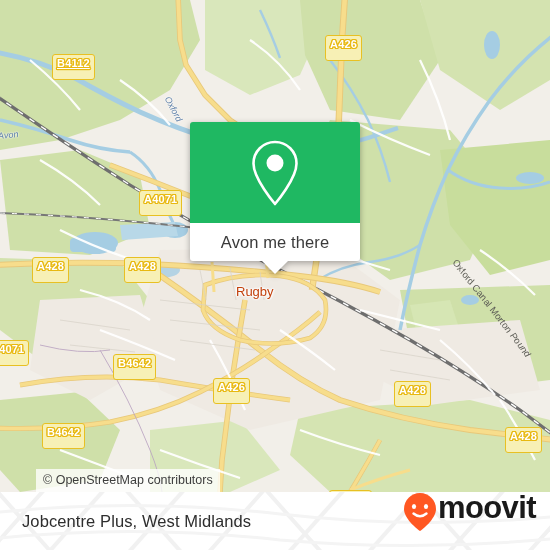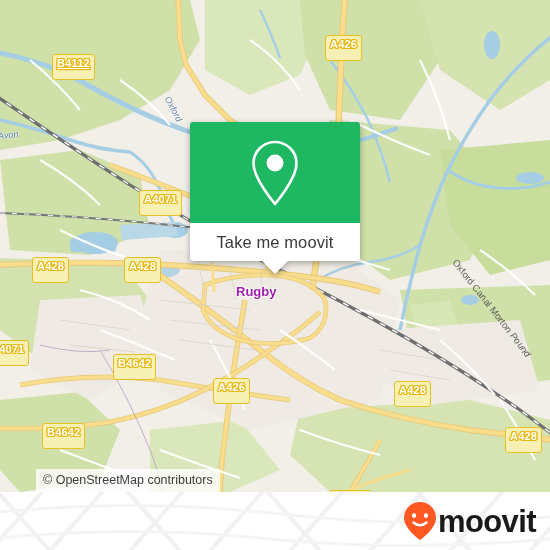--- a/index.html
+++ b/index.html
@@ -46,25 +46,24 @@
     padding: 1px 4px 0 4px;
     letter-spacing: 0.2px;
     text-shadow:
       -1.2px 0 #e8b810, 1.2px 0 #e8b810, 0 -1.2px #e8b810, 0 1.2px #e8b810,
       -1px -1px #e8b810, 1px -1px #e8b810, -1px 1px #e8b810, 1px 1px #e8b810;
     white-space: nowrap;
   }
 
   .placelabel {
     position: absolute;
-    color: #a21caf;
+    color: #c2410c;
     font-size: 13px;
     white-space: nowrap;
     text-shadow: 0 0 3px #fff, 0 0 3px #fff, 0 0 2px #fff, 1px 0 2px #fff, -1px 0 2px #fff;
-    font-weight: bold;
   }
   .waterlabel {
     position: absolute;
     color: #5d7fa8;
     font-size: 9px;
     font-style: italic;
     white-space: nowrap;
     text-shadow: 0 0 2px #fff, 0 0 2px #fff;
   }
   .canal-label {
@@ -157,21 +156,20 @@
     color: #2e2e2e;
     font-size: 16.5px;
     letter-spacing: 0.1px;
   }
   #brand {
     position: absolute;
     right: 14px;
     top: 0;
     height: 58px;
     display: flex;
-    align-items: center;
     gap: 1px;
   }
   #brand-wordmark {
     color: #1a1a1a;
     font-size: 31px;
     font-weight: bold;
     letter-spacing: -0.6px;
     line-height: 31px;
   }
 </style>
@@ -334,21 +332,21 @@
   </div>
 
   <div id="callout">
     <div id="callout-body">
       <svg class="pin-svg" width="54" height="70" viewBox="0 0 54 70">
         <path d="M27 4 C15 4 5.5 13.5 5.5 25.5 C5.5 41 27 66 27 66 C27 66 48.5 41 48.5 25.5 C48.5 13.5 39 4 27 4 Z" fill="none" stroke="#ffffff" stroke-width="2.6" stroke-linejoin="round"></path>
         <circle cx="27" cy="25" r="8.5" fill="#ffffff"></circle>
       </svg>
     </div>
     <div id="callout-bar">
-      <span id="callout-bar-label">Take me moovit</span>
+      <span id="callout-bar-label">Avon me there</span>
     </div>
     <div id="callout-tail"></div>
   </div>
 
   <div id="footer">
     <svg id="footer-watermark" width="550" height="58" viewBox="0 0 550 58">
       <g stroke="#f1f1f1" stroke-width="4" fill="none">
         <path d="M-20 70 L60 -20"></path>
         <path d="M40 70 L120 -20"></path>
         <path d="M120 70 L200 -20"></path>
@@ -361,20 +359,21 @@
         <path d="M110 -20 L190 70"></path>
         <path d="M250 -20 L330 70"></path>
         <path d="M400 -20 L480 70"></path>
       </g>
       <g stroke="#f4f4f4" stroke-width="3" fill="none">
         <path d="M0 20 Q140 6 280 22 Q420 38 560 24"></path>
         <path d="M0 46 Q140 32 280 48 Q420 60 560 46"></path>
       </g>
     </svg>
 
+    <div id="footer-title">Jobcentre Plus, West Midlands</div>
 
     <div id="brand">
       <svg width="34" height="40" viewBox="0 0 34 40">
         <path d="M17 1 C8.2 1 1 8.2 1 17 C1 26 13 36.5 17 39 C21 36.5 33 26 33 17 C33 8.2 25.8 1 17 1 Z" fill="#ff5722"></path>
         <ellipse cx="11" cy="14.5" rx="2.1" ry="2.6" fill="#ffffff"></ellipse>
         <ellipse cx="23" cy="14.5" rx="2.1" ry="2.6" fill="#ffffff"></ellipse>
         <path d="M10.5 21.5 Q17 27 23.5 21.5" stroke="#ffffff" stroke-width="2.4" fill="none" stroke-linecap="round"></path>
       </svg>
       <span id="brand-wordmark">moovit</span>
     </div>

